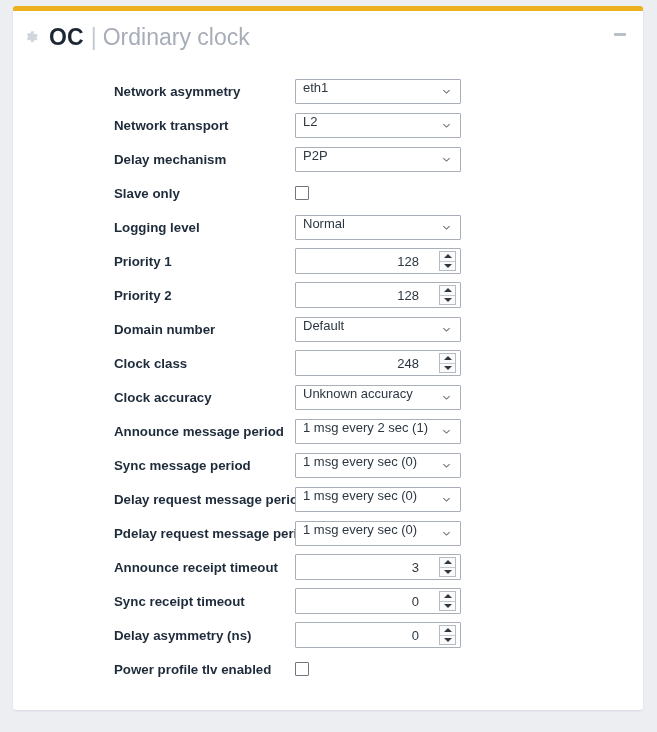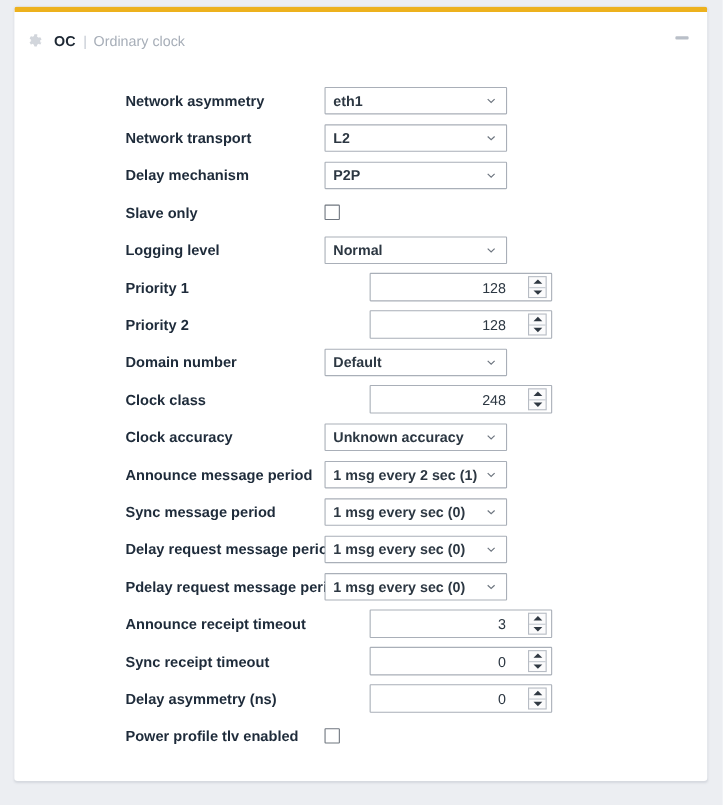--- a/index.html
+++ b/index.html
@@ -42,21 +42,21 @@
     flex: 0 0 auto;
     margin-right: 10px;
     margin-top: 1px;
     color: #d2d6dc;
   }
   .gear-icon svg { display: block; }
 
   .title-wrap {
     display: flex;
     align-items: flex-start;
-    font-size: 13px;
+    font-size: 23px;
     line-height: 1;
   }
   .title-code {
     color: #1d2733;
     font-weight: 700;
     letter-spacing: .1px;
   }
   .title-sep {
     color: #c3c9d2;
     font-weight: 400;
@@ -111,23 +111,21 @@
   
   .select-box {
     position: relative;
     width: 166px;
     height: 25px;
     box-sizing: border-box;
     border: 1px solid #a9afb8;
     background: #ffffff;
     border-radius: 1px;
     display: flex;
-    align-items: center;
     cursor: pointer;
-    font-weight: bold;
   }
   .select-value {
     font-size: 13px;
     color: #2c3742;
     padding-left: 7px;
     white-space: nowrap;
     overflow: hidden;
   }
   .chevron-down-icon {
     position: absolute;
@@ -145,21 +143,20 @@
     position: relative;
     width: 166px;
     height: 26px;
     box-sizing: border-box;
     border: 1px solid #a9afb8;
     background: #ffffff;
     border-radius: 1px;
     display: flex;
     align-items: center;
     cursor: text;
-    margin-left: 41px;
   }
   .spin-value {
     flex: 1 1 auto;
     text-align: right;
     padding-right: 41px;
     font-size: 13px;
     color: #2c3742;
   }
   .spin-arrows {
     position: absolute;

